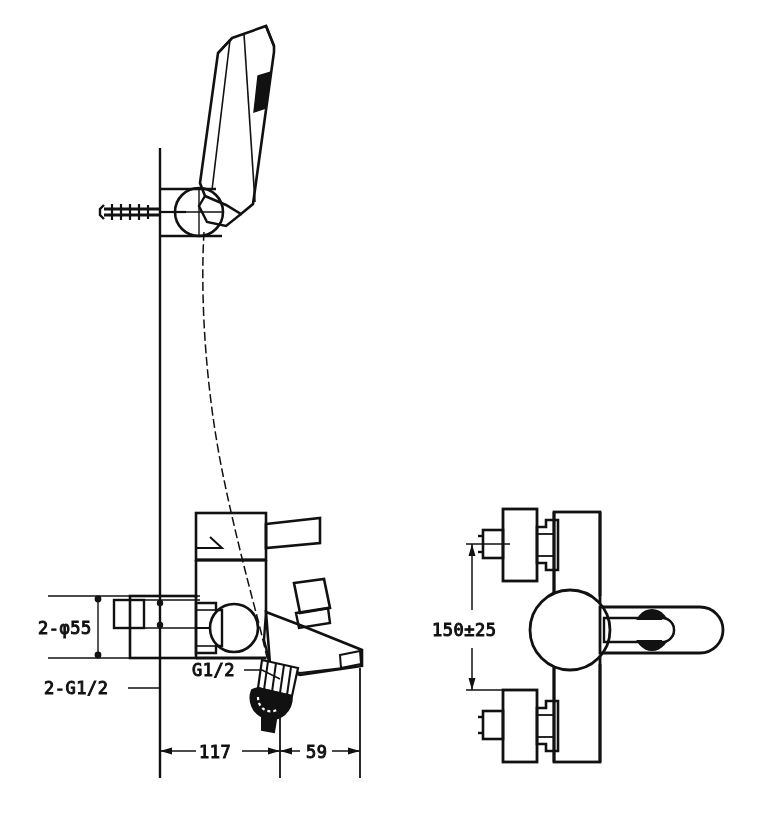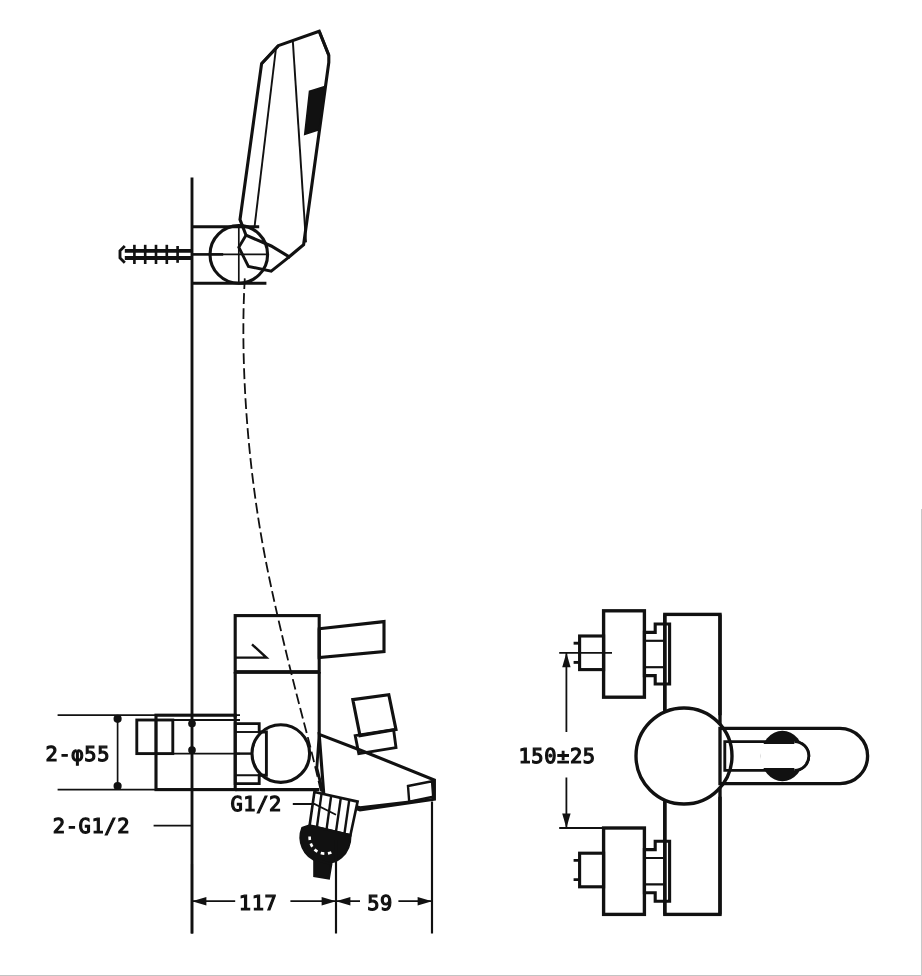--- a/index.html
+++ b/index.html
@@ -1,21 +1,21 @@
 <!DOCTYPE html>
 <html><head>
 <meta charset="utf-8">
 <style>
   html,body{margin:0;padding:0;background:#ffffff;}
   body{
     width:768px;height:813px;overflow:hidden;
     font-family:"DejaVu Sans Mono","Liberation Mono",monospace;
     position:relative;
   }
-  #sheet{position:absolute;left:0;top:0;width:768px;height:813px;background:#737373;}
+  #sheet{position:absolute;left:0;top:0;width:768px;height:813px;background:#1d4ed8;}
   svg{display:block;}
   .lbl{
     font-family:"DejaVu Sans Mono","Liberation Mono",monospace;
     font-size:17px; fill:#111; letter-spacing:0.5px;
   }
 </style>
 </head>
 <body>
 
 <div id="sheet">

